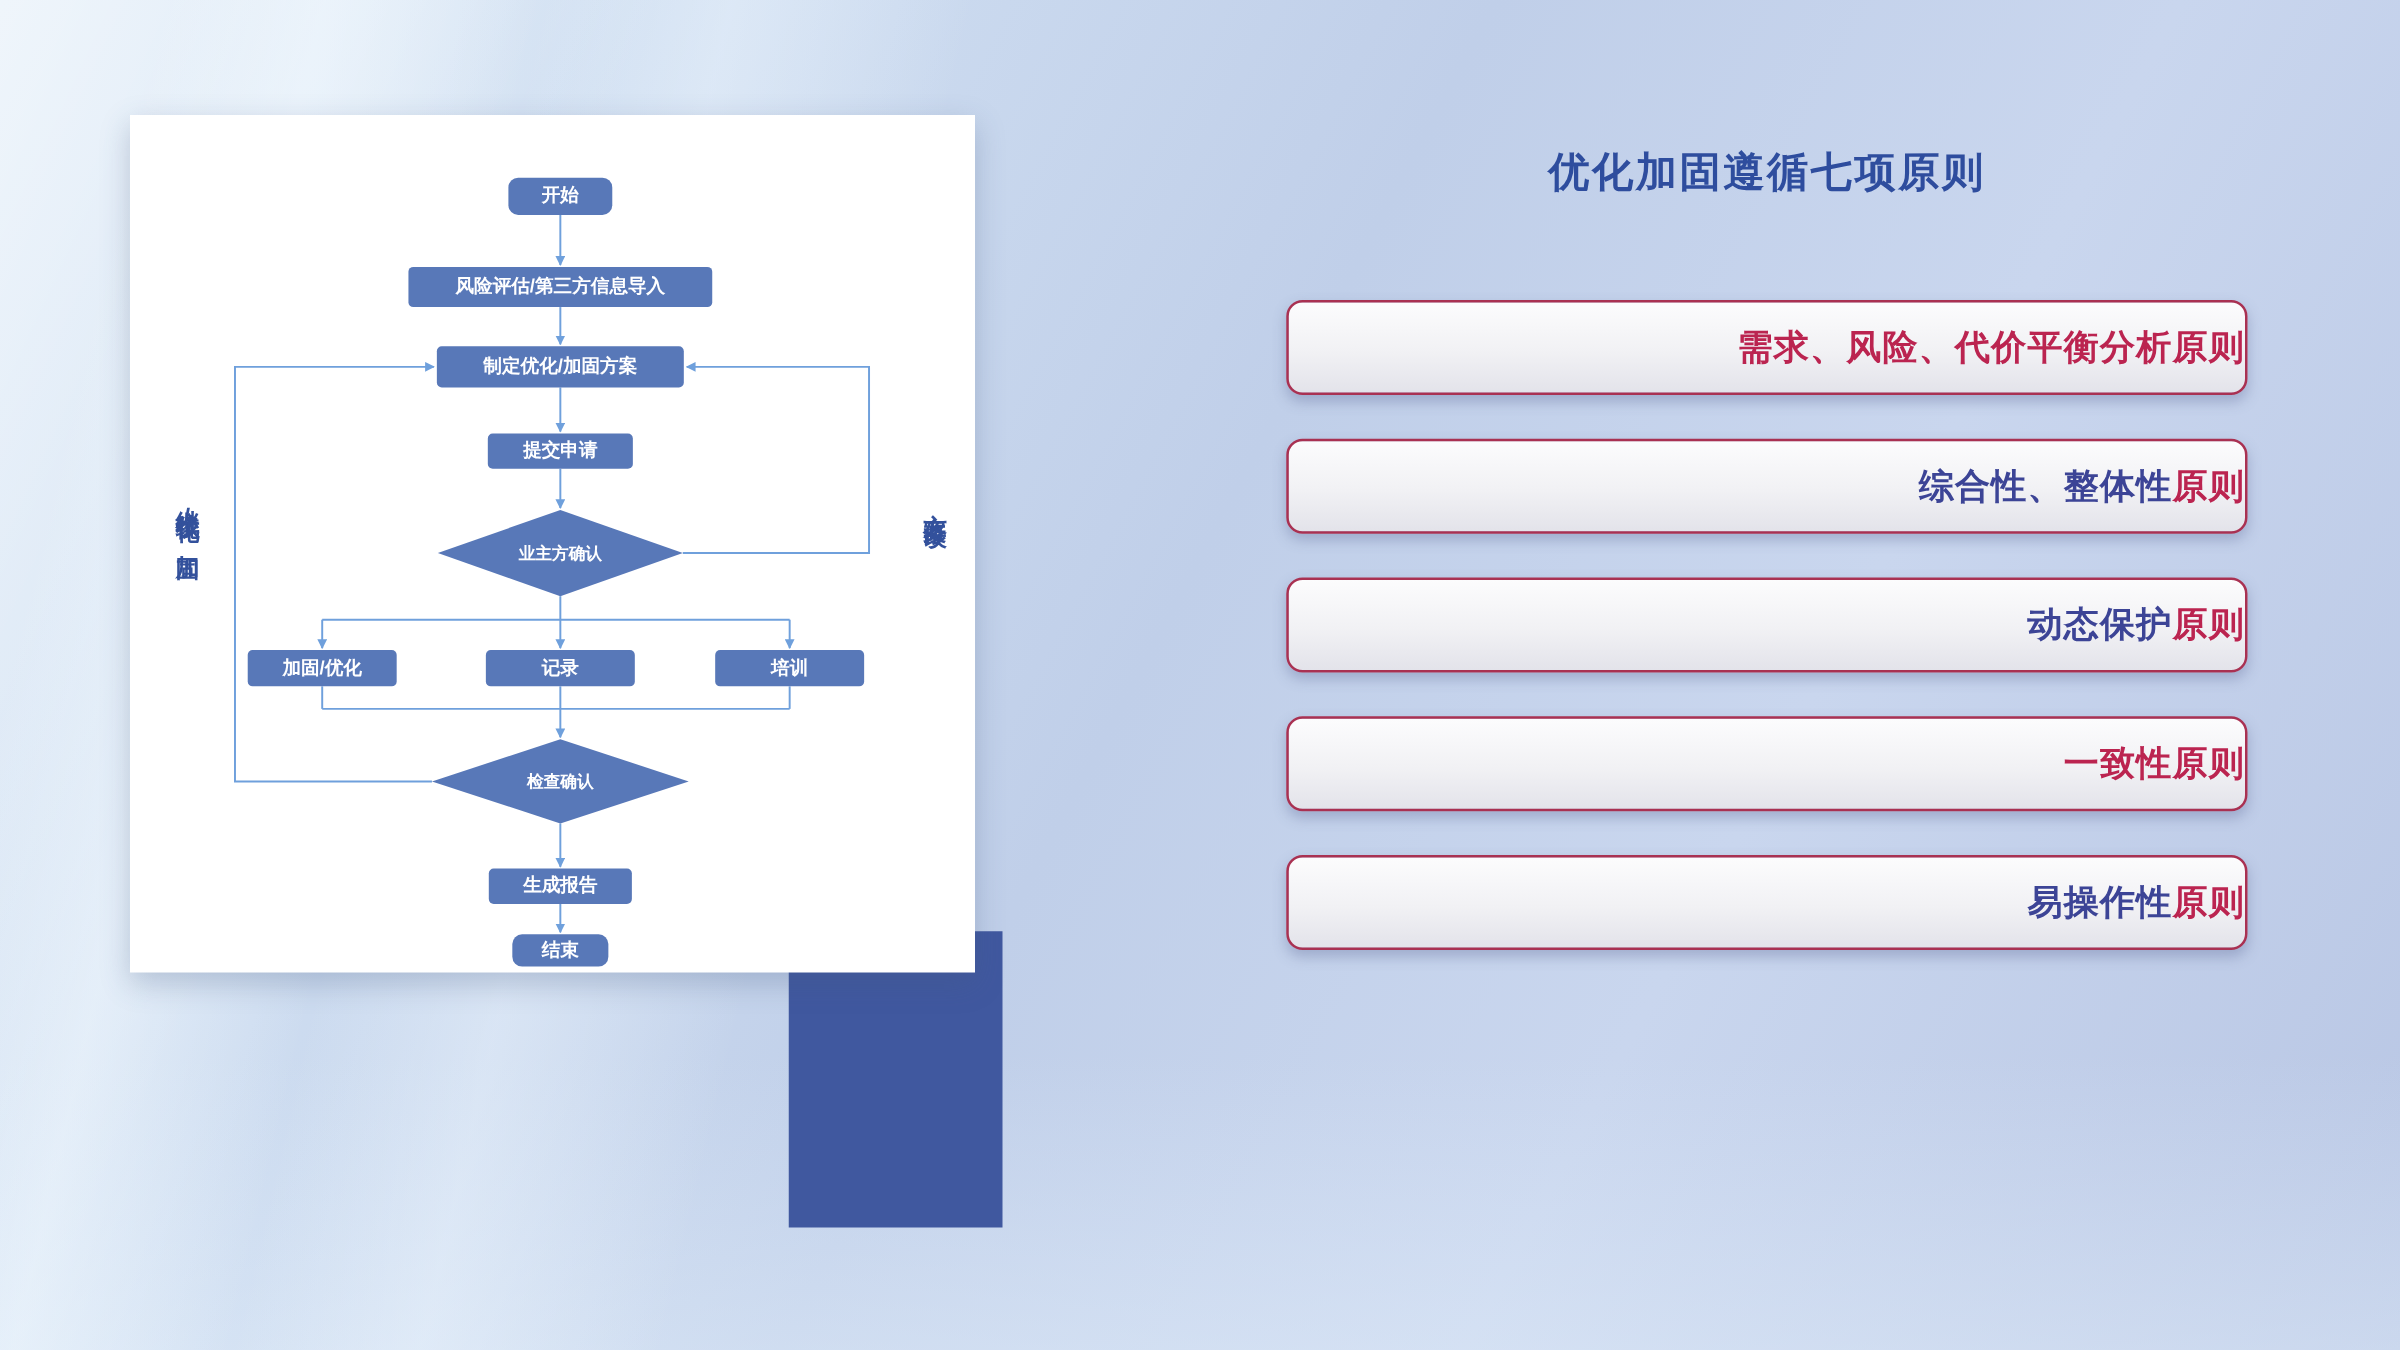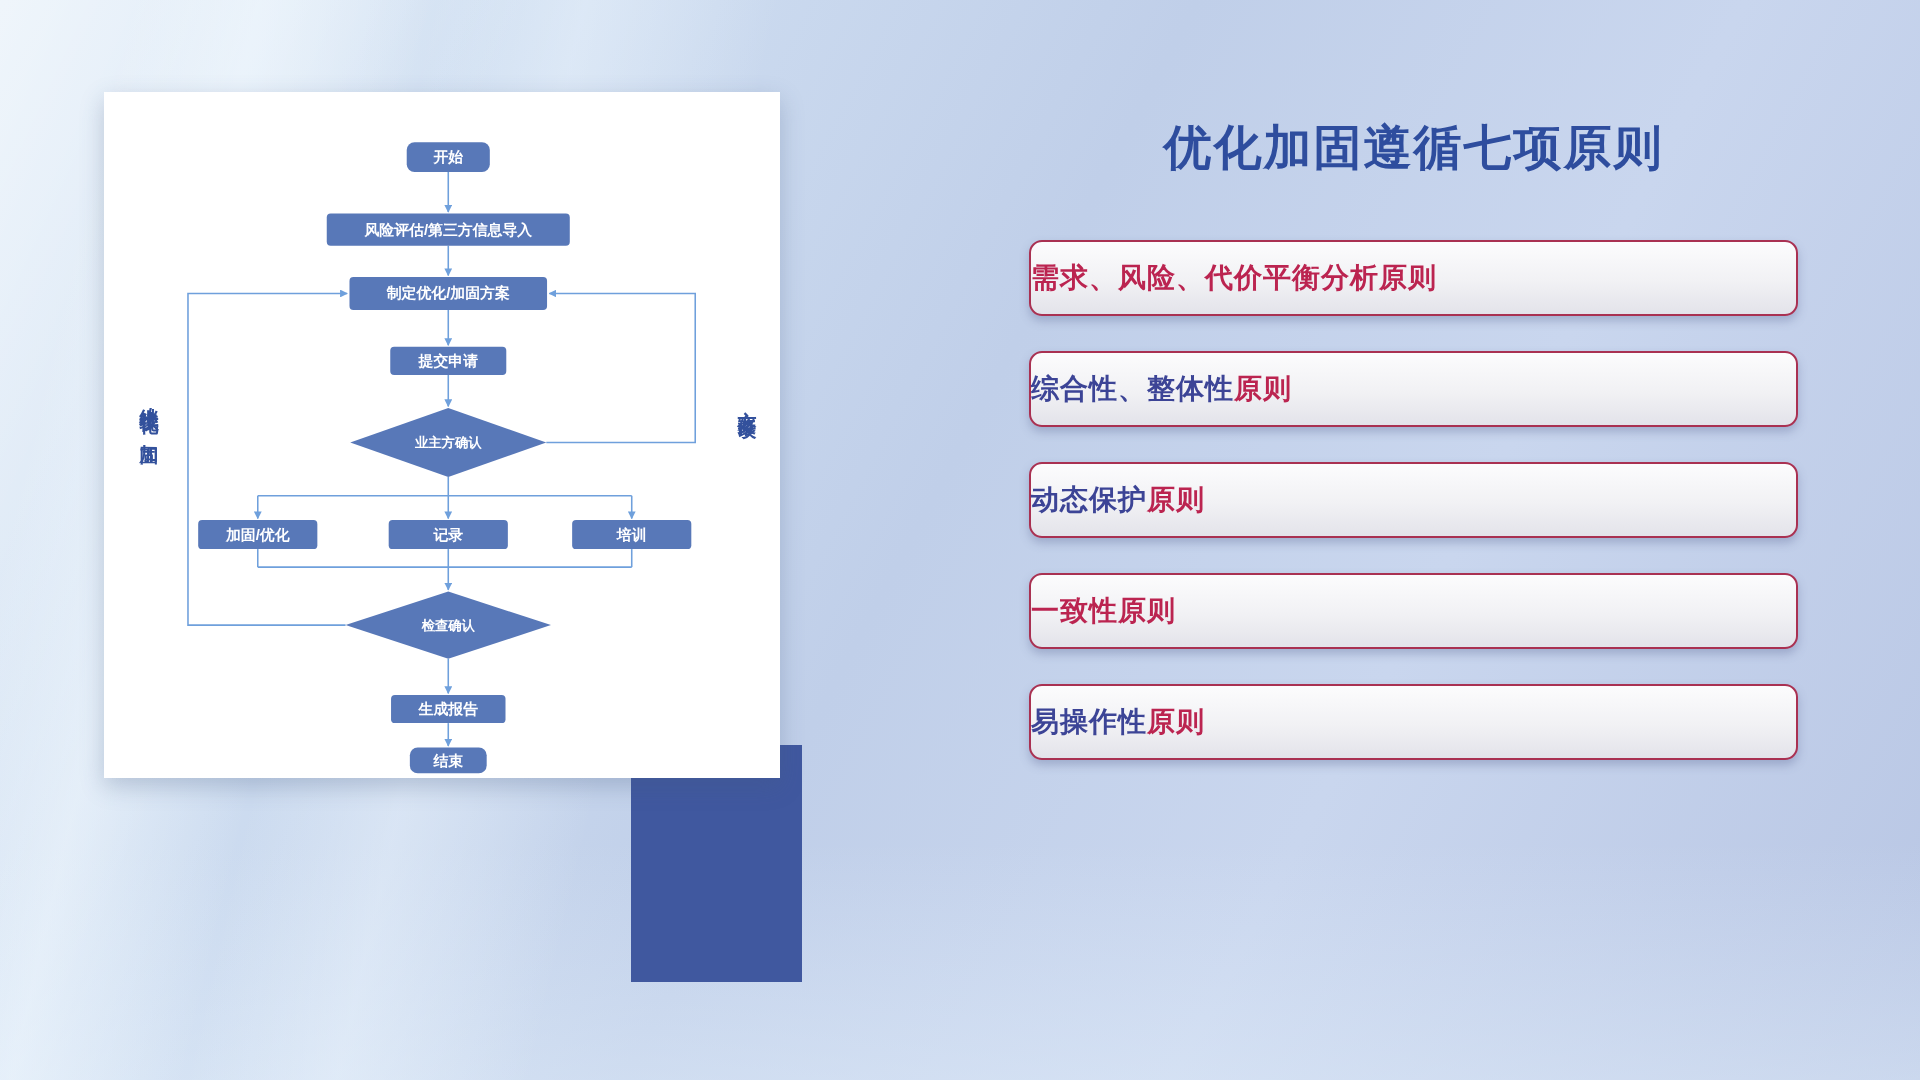--- a/index.html
+++ b/index.html
@@ -49,33 +49,33 @@
     position:absolute; writing-mode:vertical-rl; text-orientation:upright;
     color:var(--side_label,#33519c); font-weight:700; font-size:19px;
     letter-spacing:3px; z-index:3; white-space:nowrap;
   }
   .v-label.left  { left:32px;  top:300px; }
   .v-label.right { left:630px; top:304px; }
 
   
   .page-title {
     position:absolute; left:1029px; top:116px; width:769px;
-    text-align:center; font-size:48px; font-weight:800; letter-spacing:2px;
+    text-align:center; font-size:33px; font-weight:800; letter-spacing:2px;
     color:var(--title,#2e4d9e); z-index:2;
   }
   .principles {
     position:absolute; left:1029px; top:240px; width:769px;
     display:flex; flex-direction:column; gap:35px; z-index:2;
   }
   .principle {
     height:76px; border-radius:13px;
     border:2.5px solid var(--button_border,#a93152);
     background:linear-gradient(180deg,#fcfcfd 0%,#f1f1f4 55%,#e3e3ea 100%);
     box-shadow:0 5px 10px rgba(90,100,145,.35);
-    display:flex; align-items:center; justify-content:flex-start;
+    display:flex; align-items:center; justify-content:flex-end;
     font-size:28px; font-weight:700; letter-spacing:1px;
   }
 </style>
 </head>
 <body>
 
 <div class="slide">
 
   <div class="accent-rect"></div>
 

